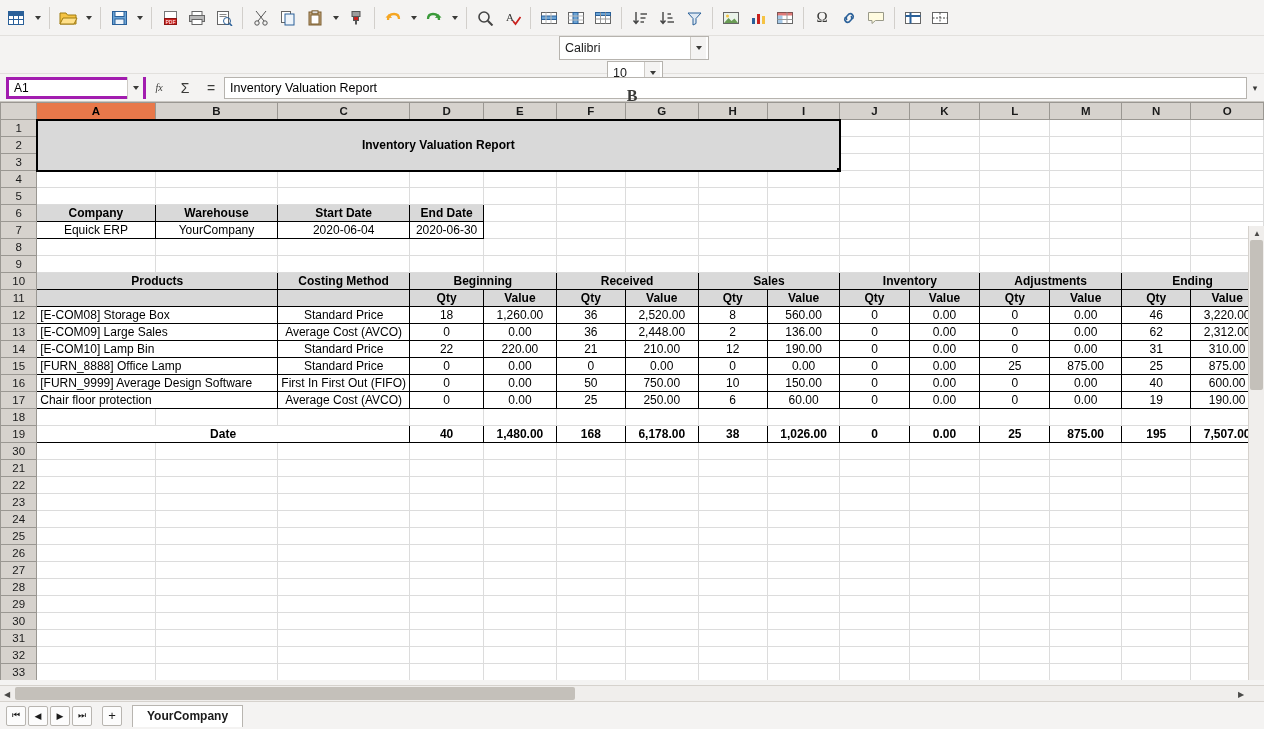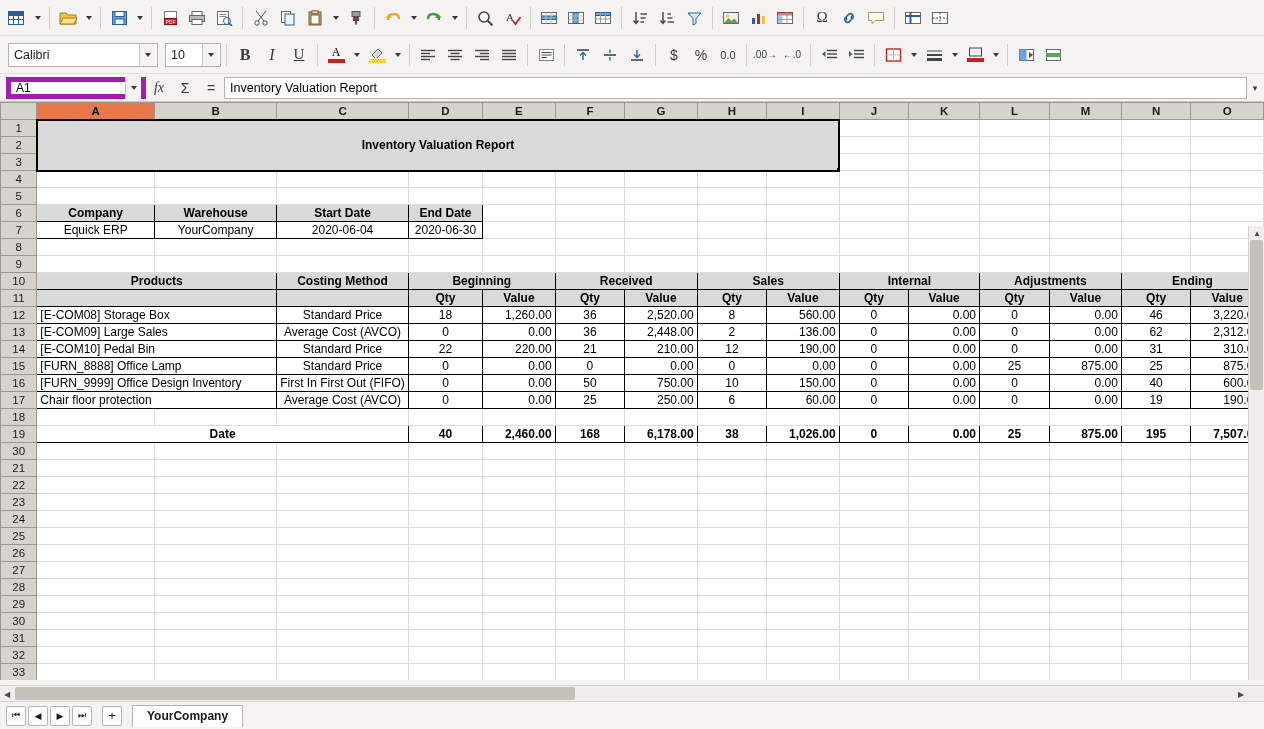--- a/index.html
+++ b/index.html
@@ -33,21 +33,21 @@
   .tb-drop { width: 13px; height: 28px; display: flex; align-items: center; justify-content: center; }
   .tb-drop:after {
     content: ""; width: 0; height: 0;
     border-left: 3.5px solid transparent;
     border-right: 3.5px solid transparent;
     border-top: 4px solid #3a3a38;
   }
   .tb-sep { width: 1px; height: 22px; background: #d2cfcb; margin: 0 4px; }
 
   
-  .toolbar2 { height: 38px; }
+  .toolbar2 { height: 38px; flex-direction: column; }
   .font-name {
     width: 150px; height: 24px;
     background: #fff; border: 1px solid #b6b3ae;
     display: flex; align-items: center;
     padding: 0 2px 0 5px;
     font-size: 12.5px; color: #1a1a1a;
     margin-left: 4px;
   }
   .font-name .lbl { flex: 1; overflow: hidden; white-space: nowrap; }
   .combo-arrow {
@@ -80,29 +80,29 @@
 
   
   .formula-bar {
     display: flex; align-items: center;
     height: 28px; padding: 0 2px;
     background: #f4f3f2;
     border-bottom: 1px solid #c9c6c1;
   }
   .namebox {
     width: 140px; height: 22px; margin-left: 4px;
-    background: #fff; border: 5px solid #a21caf;
+    background: #fff; border: 3px solid #a21caf;
     display: flex; align-items: center; font-size: 12px; padding-left: 5px; justify-content: center;
   }
   .namebox .lbl { flex: 1; }
   .fb-btn {
     width: 26px; height: 24px; display: flex; align-items: center; justify-content: center;
     font-size: 14px; color: #3a3a38;
   }
-  .fx { font-style: italic; font-family: "Liberation Serif", serif; font-size: 14px; }
+  .fx { font-style: italic; font-family: "Liberation Serif", serif; font-size: 10px; }
   .input-line {
     flex: 1; height: 22px; margin-right: 1px;
     background: #fff; border: 1px solid #b6b3ae;
     display: flex; align-items: center;
     padding-left: 5px; font-size: 12.5px; color: #000;
   }
   .fb-expand {
     width: 14px; height: 22px; display: flex; align-items: center; justify-content: center;
     color: #3a3a38; font-size: 9px;
   }
@@ -129,21 +129,21 @@
     color: #000;
     padding: 0 3px;
     overflow: hidden;
     white-space: nowrap;
     background: #fff;
   }
   td.rowhdr { width: 39px; }
   .grey { background: #d9d9d9 !important; }
   .bold { font-weight: bold; }
   .ctr { text-align: center; }
-  .rgt { text-align: right; }
+  .rgt { text-align: center; }
   .bordered { border: 1px solid #000 !important; }
 
   
   .selcell { outline: 2px solid #000; outline-offset: -1px; position: relative; }
   .selcell:after {
     content: ""; position: absolute; right: -3px; bottom: -3px;
     width: 5px; height: 5px; background: #000;
   }
 
   
@@ -747,21 +747,21 @@
             <td class="cell "></td>
             <td class="cell "></td>
           </tr>
           <tr>
             <td class="rowhdr">10</td>
             <td class="cell grey bold ctr bordered" colspan="2">Products</td>
             <td class="cell grey bold ctr bordered">Costing Method</td>
             <td class="cell grey bold ctr bordered" colspan="2">Beginning</td>
             <td class="cell grey bold ctr bordered" colspan="2">Received</td>
             <td class="cell grey bold ctr bordered" colspan="2">Sales</td>
-            <td class="cell grey bold ctr bordered" colspan="2">Internal</td>
+            <td class="cell grey bold ctr bordered" colspan="2">Inventory</td>
             <td class="cell grey bold ctr bordered" colspan="2">Adjustments</td>
             <td class="cell grey bold ctr bordered" colspan="2">Ending</td>
           </tr>
           <tr>
             <td class="rowhdr">11</td>
             <td class="cell grey bordered" colspan="2"></td>
             <td class="cell grey bordered"></td>
             <td class="cell grey bold ctr bordered">Qty</td>
             <td class="cell grey bold ctr bordered">Value</td>
             <td class="cell grey bold ctr bordered">Qty</td>
@@ -804,21 +804,21 @@
             <td class="cell rgt bordered">136.00</td>
             <td class="cell ctr bordered">0</td>
             <td class="cell rgt bordered">0.00</td>
             <td class="cell ctr bordered">0</td>
             <td class="cell rgt bordered">0.00</td>
             <td class="cell ctr bordered">62</td>
             <td class="cell rgt bordered">2,312.00</td>
           </tr>
           <tr>
             <td class="rowhdr">14</td>
-            <td class="cell bordered" colspan="2">[E-COM10] Pedal Bin</td>
+            <td class="cell bordered" colspan="2">[E-COM10] Lamp Bin</td>
             <td class="cell ctr bordered">Standard Price</td>
             <td class="cell ctr bordered">22</td>
             <td class="cell rgt bordered">220.00</td>
             <td class="cell ctr bordered">21</td>
             <td class="cell rgt bordered">210.00</td>
             <td class="cell ctr bordered">12</td>
             <td class="cell rgt bordered">190.00</td>
             <td class="cell ctr bordered">0</td>
             <td class="cell rgt bordered">0.00</td>
             <td class="cell ctr bordered">0</td>
@@ -838,21 +838,21 @@
             <td class="cell rgt bordered">0.00</td>
             <td class="cell ctr bordered">0</td>
             <td class="cell rgt bordered">0.00</td>
             <td class="cell ctr bordered">25</td>
             <td class="cell rgt bordered">875.00</td>
             <td class="cell ctr bordered">25</td>
             <td class="cell rgt bordered">875.00</td>
           </tr>
           <tr>
             <td class="rowhdr">16</td>
-            <td class="cell bordered" colspan="2">[FURN_9999] Office Design Inventory</td>
+            <td class="cell bordered" colspan="2">[FURN_9999] Average Design Software</td>
             <td class="cell ctr bordered">First In First Out (FIFO)</td>
             <td class="cell ctr bordered">0</td>
             <td class="cell rgt bordered">0.00</td>
             <td class="cell ctr bordered">50</td>
             <td class="cell rgt bordered">750.00</td>
             <td class="cell ctr bordered">10</td>
             <td class="cell rgt bordered">150.00</td>
             <td class="cell ctr bordered">0</td>
             <td class="cell rgt bordered">0.00</td>
             <td class="cell ctr bordered">0</td>
@@ -892,21 +892,21 @@
             <td class="cell "></td>
             <td class="cell "></td>
             <td class="cell "></td>
             <td class="cell "></td>
             <td class="cell "></td>
           </tr>
           <tr>
             <td class="rowhdr">19</td>
             <td class="cell bold ctr bordered" colspan="3">Date</td>
             <td class="cell bold ctr bordered">40</td>
-            <td class="cell bold rgt bordered">2,460.00</td>
+            <td class="cell bold rgt bordered">1,480.00</td>
             <td class="cell bold ctr bordered">168</td>
             <td class="cell bold rgt bordered">6,178.00</td>
             <td class="cell bold ctr bordered">38</td>
             <td class="cell bold rgt bordered">1,026.00</td>
             <td class="cell bold ctr bordered">0</td>
             <td class="cell bold rgt bordered">0.00</td>
             <td class="cell bold ctr bordered">25</td>
             <td class="cell bold rgt bordered">875.00</td>
             <td class="cell bold ctr bordered">195</td>
             <td class="cell bold rgt bordered">7,507.00</td>

